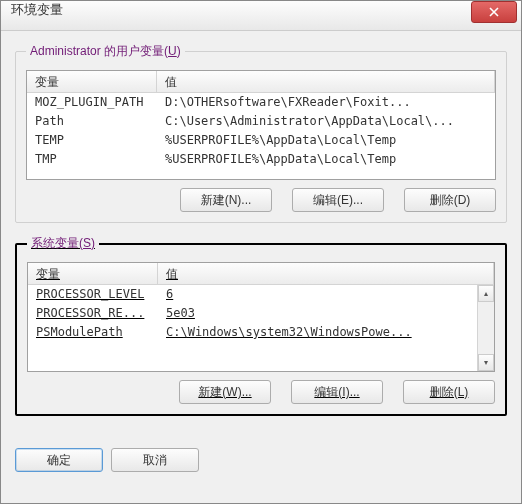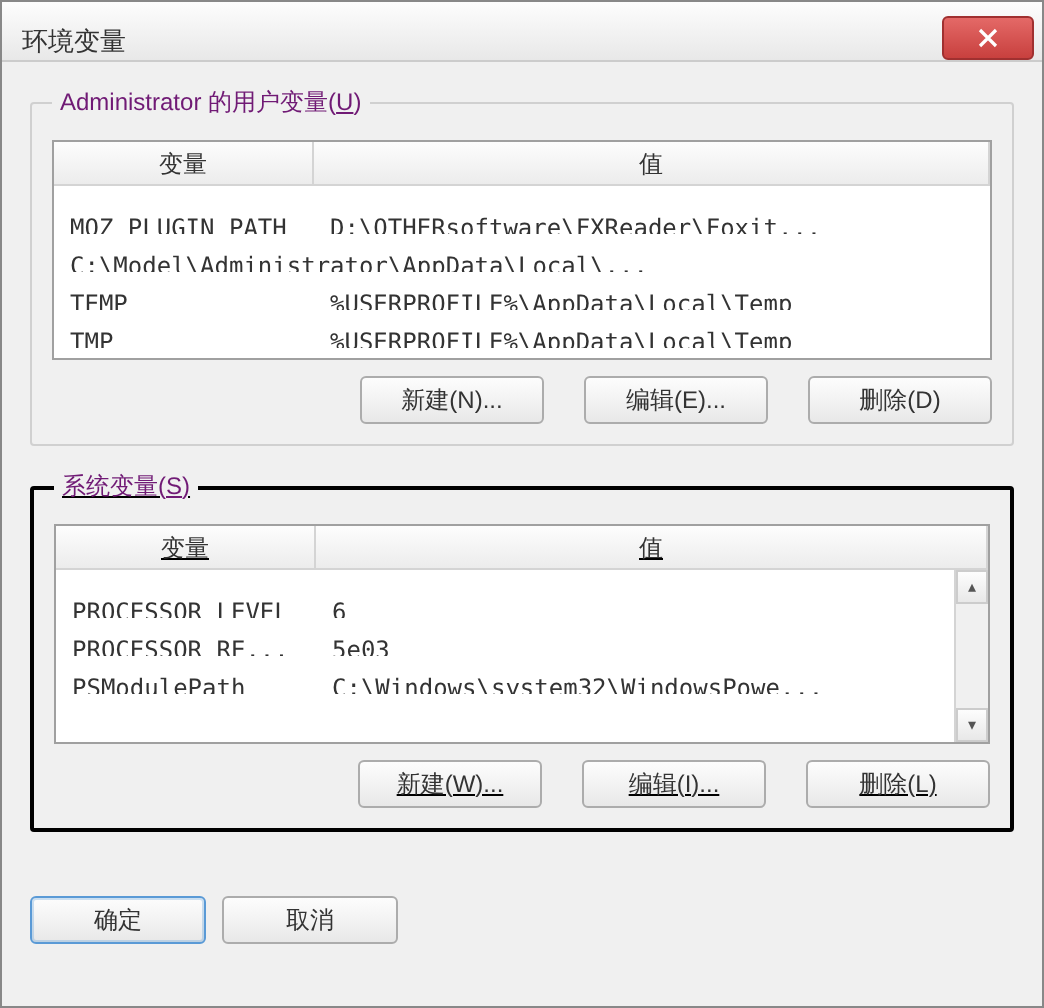--- a/index.html
+++ b/index.html
@@ -1,33 +1,33 @@
 <!DOCTYPE html>
 <html><head>
 <meta charset="utf-8">
 <style>
 * { box-sizing: border-box; margin: 0; padding: 0; }
 body { font-family: "Microsoft YaHei", SimSun, Tahoma, sans-serif; font-size: 12px; background: #fff; }
 .window { width: 522px; height: 504px; border: 1px solid #888; background: #f0f0f0; position: relative; box-shadow: 0 2px 10px rgba(0,0,0,.3); }
-.titlebar { height: 30px; background: linear-gradient(#fdfdfd, #e8e8e8); border-bottom: 1px solid #ccc; display: flex; align-items: flex-end; padding: 0 4px 0 10px; }
+.titlebar { height: 30px; background: linear-gradient(#fdfdfd, #e8e8e8); border-bottom: 1px solid #ccc; display: flex; align-items: flex-start; padding: 0 4px 0 10px; }
 .title { flex: 1; font-size: 13px; color: #333; }
 .close-btn { width: 46px; height: 22px; background: linear-gradient(#e46967, #c8403e); border: 1px solid #a03030; border-radius: 3px; color: #fff; display: flex; align-items: center; justify-content: center; cursor: pointer; }
 .close-btn svg { width: 10px; height: 10px; }
 .content { padding: 12px 14px 10px 14px; }
 fieldset { border: 1px solid #d0d0d0; border-radius: 2px; padding: 10px 10px 10px 10px; margin-bottom: 12px; position: relative; }
 fieldset.highlight { border: 2px solid #000000; text-decoration: underline; }
 legend { padding: 0 4px; font-size: 12px; color: #701a75; }
 .listbox { border: 1px solid #a0a0a0; background: #fff; width: 100%; height: 110px; overflow: hidden; position: relative; }
 .list-header { display: flex; background: linear-gradient(#fdfdfd, #ececec); border-bottom: 1px solid #d4d4d4; height: 22px; }
-.list-header .col { padding: 3px 8px; border-right: 1px solid #d4d4d4; font-size: 12px; color: #333; text-align: center; }
+.list-header .col { padding: 3px 8px; border-right: 1px solid #d4d4d4; font-size: 12px; color: #333; }
 .col1 { width: 130px; flex-shrink: 0; }
 .col2 { flex: 1; }
 .list-body { font-family: Consolas, monospace; font-size: 12px; }
 .row { display: flex; height: 19px; line-height: 19px; }
-.row .cell { padding: 12px 8px; white-space: nowrap; overflow: hidden; text-overflow: clip; color: #333; }
+.row .cell { padding: 0 8px; white-space: nowrap; overflow: hidden; text-overflow: clip; color: #333; }
 .scrollbar { position: absolute; right: 0; top: 22px; bottom: 0; width: 17px; background: #f0f0f0; border-left: 1px solid #d4d4d4; display: flex; flex-direction: column; }
 .sb-btn { height: 17px; background: linear-gradient(#fdfdfd,#e8e8e8); border: 1px solid #ccc; display: flex; align-items: center; justify-content: center; font-size: 8px; color: #555; }
 .sb-track { flex: 1; }
 .btn-row { display: flex; justify-content: flex-end; gap: 20px; margin-top: 8px; }
 .btn { min-width: 92px; height: 24px; background: linear-gradient(#fdfdfd,#e8e8e8); border: 1px solid #acacac; border-radius: 3px; font-size: 12px; color: #333; cursor: pointer; padding: 0 10px; }
 .footer { display: flex; justify-content: flex-start; gap: 8px; padding: 10px 14px 0 14px; }
 .footer .btn { min-width: 88px; }
 .footer .primary { border: 1px solid #5a9ad6; box-shadow: 0 0 0 1px rgba(90,154,214,.3) inset; }
 .underline { text-decoration: underline; }
 </style>
@@ -54,21 +54,22 @@
         <div class="list-header">
           <div class="col col1">变量</div>
           <div class="col col2">值</div>
         </div>
         <div class="list-body" id="user-body">
             <div class="row">
               <div class="cell col1">MOZ_PLUGIN_PATH</div>
               <div class="cell col2">D:\OTHERsoftware\FXReader\Foxit...</div>
             </div>
             <div class="row">
-              <div class="cell col2">C:\Model\Administrator\AppData\Local\...</div>
+              <div class="cell col1">Path</div>
+              <div class="cell col2">C:\Users\Administrator\AppData\Local\...</div>
             </div>
             <div class="row">
               <div class="cell col1">TEMP</div>
               <div class="cell col2">%USERPROFILE%\AppData\Local\Temp</div>
             </div>
             <div class="row">
               <div class="cell col1">TMP</div>
               <div class="cell col2">%USERPROFILE%\AppData\Local\Temp</div>
             </div>
           </div>

